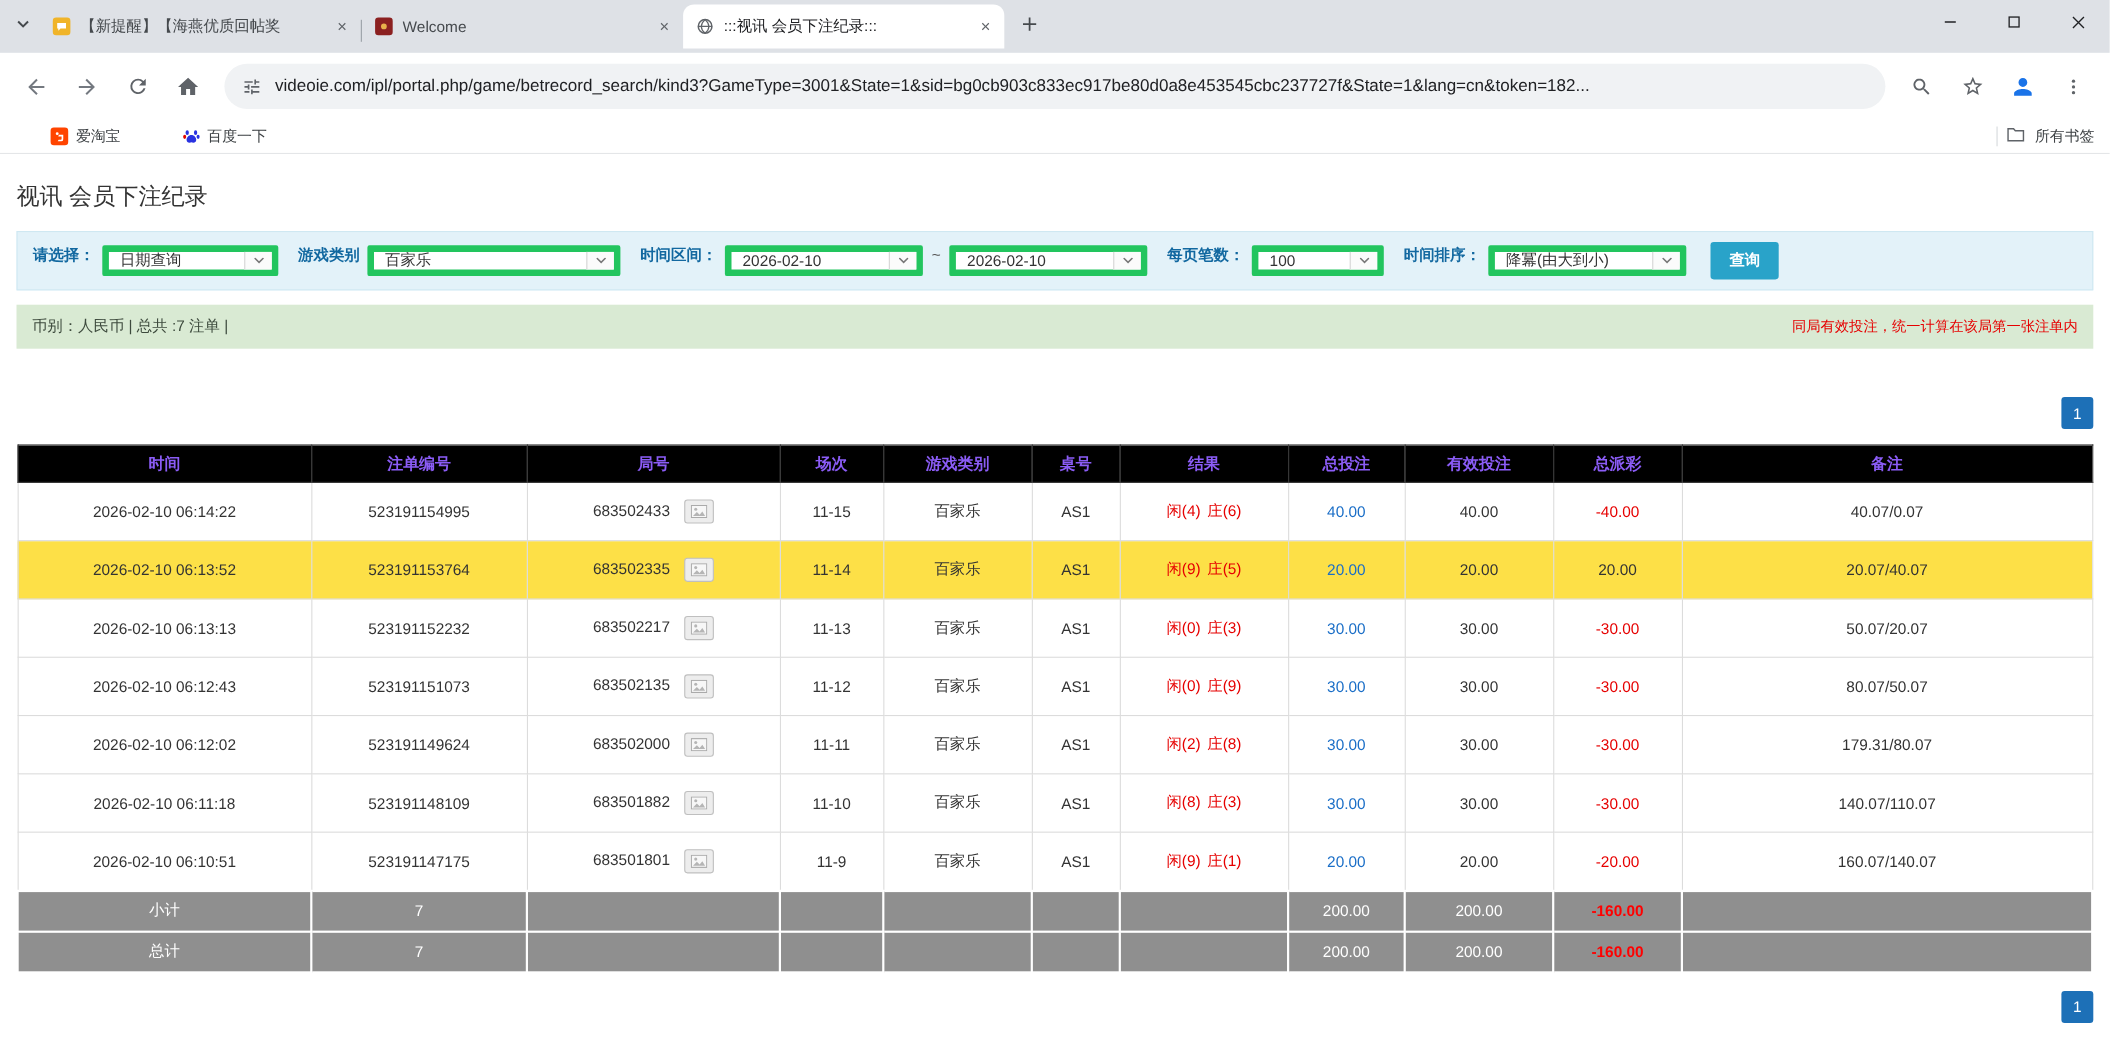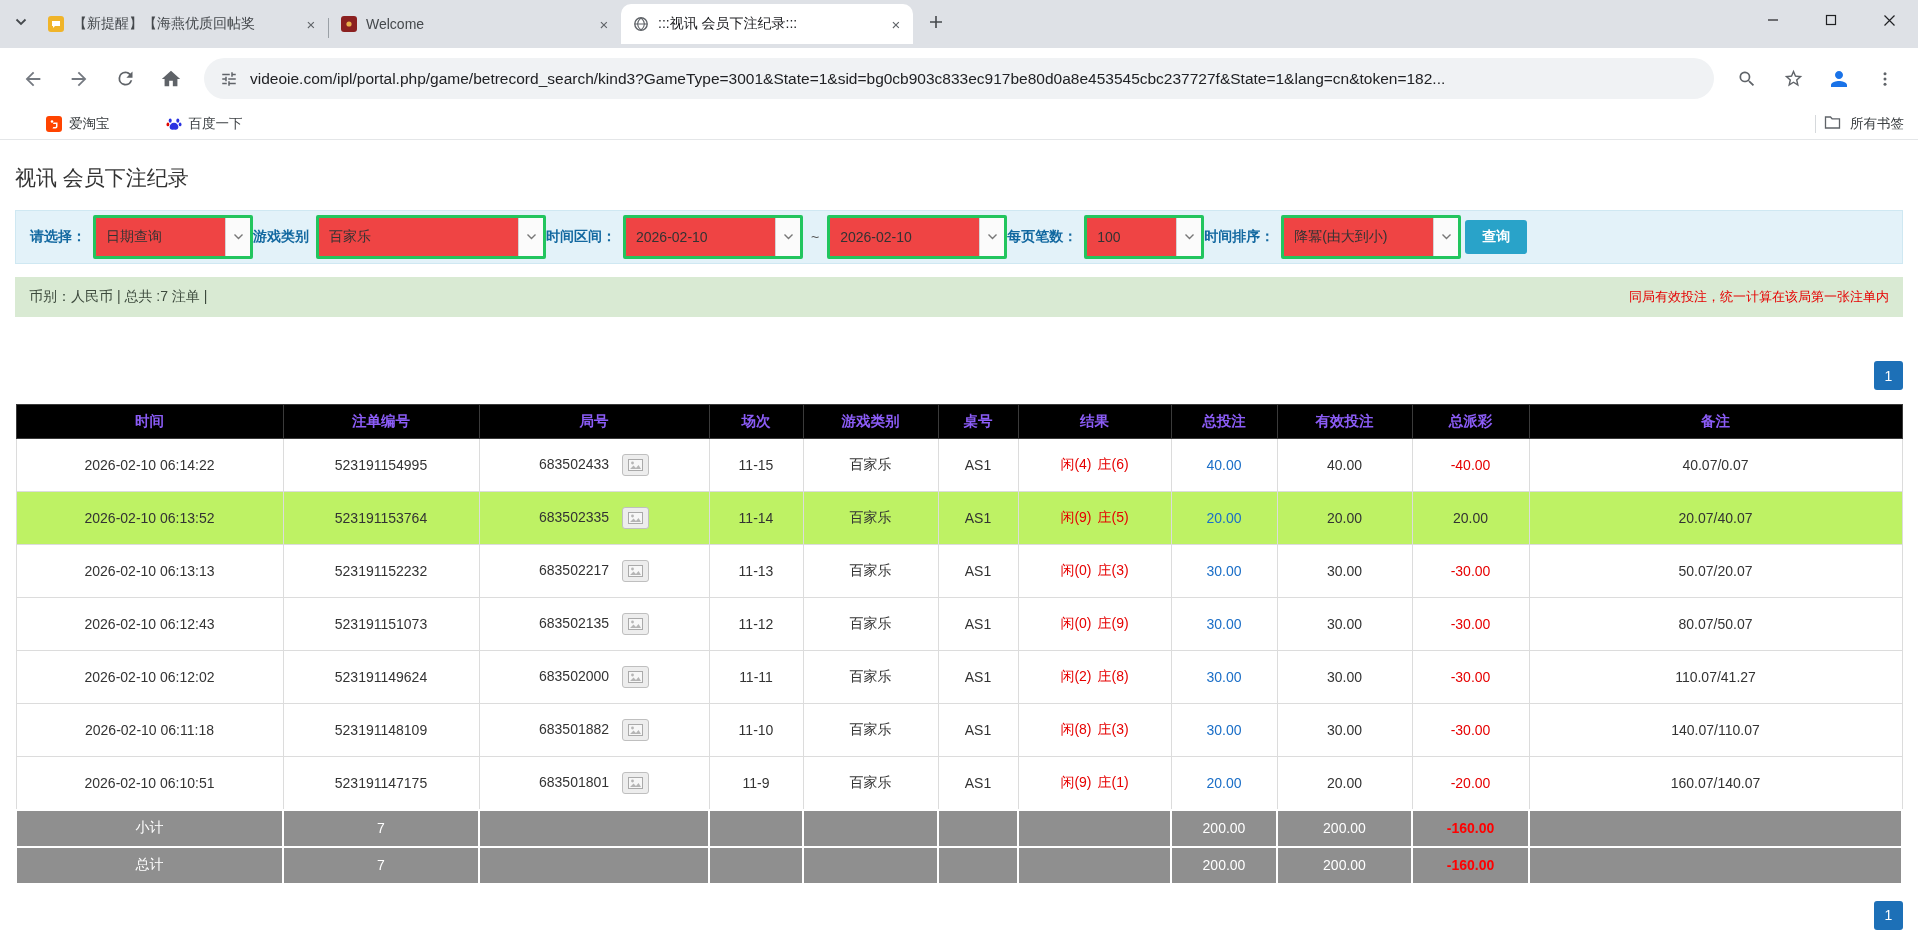--- a/index.html
+++ b/index.html
@@ -26,41 +26,41 @@
   .bmbar { height:31px; background:#fff; display:flex; align-items:center; padding:0 14px; font-size:13.5px; color:#3c4043; border-bottom:1px solid #e4e6e8; }
   .bmitem { display:flex; align-items:center; gap:7px; margin-right:24px;margin-left:32px; }
   .bmright { margin-left:auto; display:flex; gap:9px; border-left:1px solid #d6d9dc; padding-left:8px; }
 
   
   .page { padding:24px 15px 0; }
   .pagetitle { font-size:21px; font-weight:400; color:#333; margin-bottom:18px; }
 
   .filterbar { background:#e3f2f9; border:1px solid #cfe8f2; height:54px; display:flex; align-items:center; padding:0 14px; }
   .flabel { color:#1268a0; font-weight:bold; font-size:14px; white-space:nowrap; margin-right:7px; }
-  .grp { display:flex; align-items:center; }
-  .fselect { background:#ef4444; border:3px solid #22c55e; height:44px; display:flex; align-items:stretch; border-radius:2px; }
+  .grp { display:flex; align-items:flex-start; margin-right:18px; }
+  .fselect { background:#ffffff; border:6px solid #22c55e; height:28px; display:flex; align-items:stretch; border-radius:2px; }
   .fselect .val { padding:0 10px; font-size:14px; color:#333; flex:1; display:flex; align-items:center; white-space:nowrap; overflow:hidden; }
   .fselect .arr { width:25px; border-left:1px solid #d5d5d5; background:#fbfbfb; display:flex; align-items:center; justify-content:center; }
   .w160{width:160px}.w230{width:230px}.w180{width:180px}.w120{width:120px}
   .tilde { margin:0 8px; color:#555; font-size:14px; }
   .btnsearch { background:#29a3c9; color:#fff; border:0; height:34px; padding:0 17px; font-size:14px; font-weight:bold; border-radius:3px; margin-left:4px; cursor:pointer; }
 
   .infobar { background:#d9ead3; margin-top:13px; height:40px; display:flex; align-items:center; justify-content:space-between; padding:0 14px; }
   .infoleft { font-size:14px; color:#3d4a3d; }
   .inforight { font-size:13px; color:#e60000; }
 
   .pagerow { display:flex; justify-content:flex-end; }
   .pagerow.top { margin:44px 0 14px; }
   .pagerow.bottom { margin:16px 0 0; }
   .pagebtn { min-width:29px; height:29px; background:#1d70b7; color:#fff; display:flex; align-items:center; justify-content:center; font-size:14px; border-radius:3px; cursor:pointer; }
 
   table.bets { width:100%; border-collapse:collapse; table-layout:fixed; }
   .bets th { background:#000; color:#8b5cf6; font-size:14.5px; font-weight:bold; height:34px; border:1px solid #3a3a3a; }
   .bets td { height:53px; text-align:center; font-size:14px; color:#333; border:1px solid #dcdcdc; background:#fff; vertical-align:middle; }
-  tr.hl td { background:#bef264; }
+  tr.hl td { background:#fde047; }
   td.amt { color:#1a6ec7; cursor:pointer; }
   td.neg { color:#e60000; }
   .res { color:#e60000; margin:0 3px; }
   .vicon { display:inline-flex; align-items:center; justify-content:center; width:27px; height:22px; background:#ededed; border:1px solid #bfbfbf; border-radius:3px; margin-left:9px; vertical-align:middle; cursor:pointer; }
   tr.frow td { background:#8f8f8f; color:#fff; height:37px; border:2px solid #fff; font-size:14px; }
   tr.frow td.neg { color:#ff0000; font-weight:bold; }
 </style>
 </head>
 <body>
 
@@ -447,21 +447,21 @@
         </td>
         <td>11-11</td>
         <td>百家乐</td>
         <td>AS1</td>
         <td>
           <span class="res">闲(2)</span><span class="res">庄(8)</span>
         </td>
         <td class="amt">30.00</td>
         <td>30.00</td>
         <td class="neg">-30.00</td>
-        <td>110.07/41.27</td>
+        <td>179.31/80.07</td>
       </tr>
 
       <tr>
         <td>2026-02-10 06:11:18</td>
         <td>523191148109</td>
         <td>
           <span>683501882</span>
           <span class="vicon">
               <svg width="15" height="12" viewBox="0 0 15 12">
                 <rect x="0.5" y="0.5" width="14" height="11" fill="#f7f7f7" stroke="#aaa"></rect>

